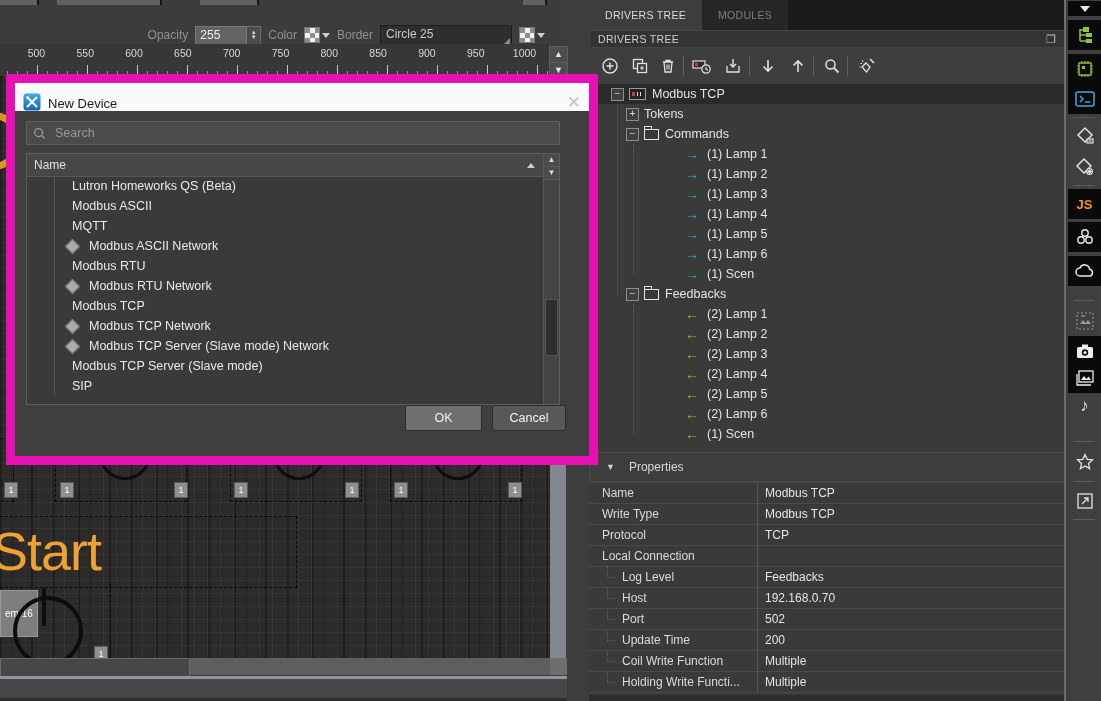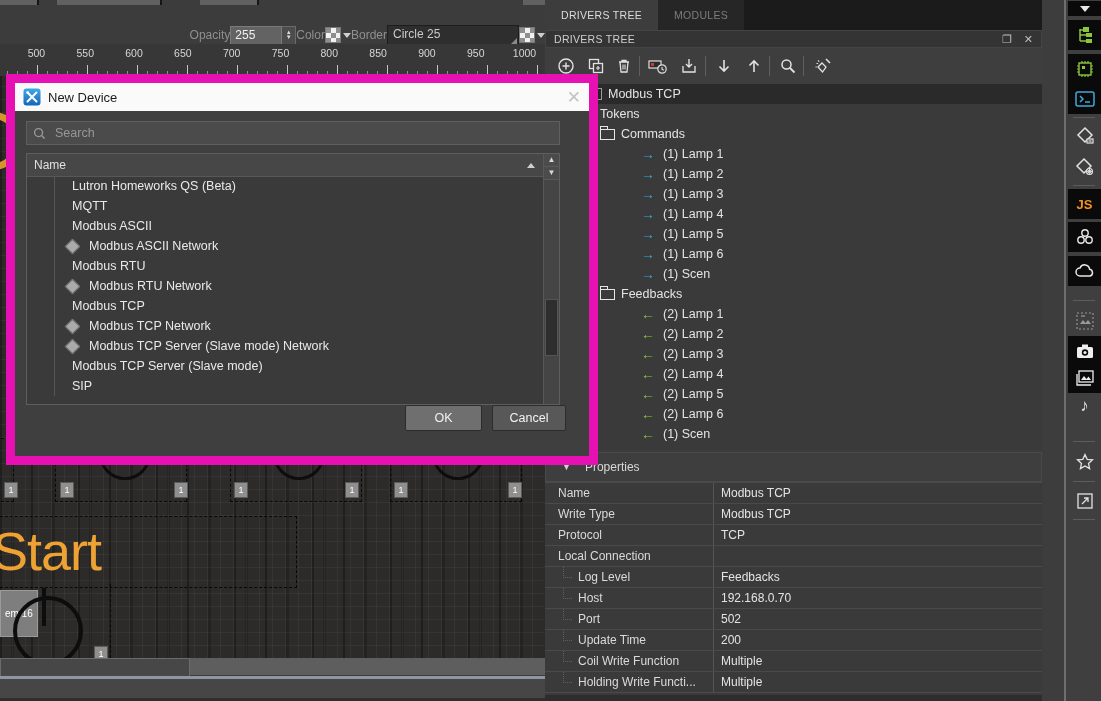--- a/index.html
+++ b/index.html
@@ -4,21 +4,21 @@
 <style>
   html,body{margin:0;padding:0;background:#2a2a2a;}
   #app{position:relative;width:1101px;height:701px;overflow:hidden;
        font-family:"Liberation Sans",sans-serif;background:#3d3d3d;
        -webkit-font-smoothing:antialiased;}
   .abs{position:absolute;}
   
   #left{left:0;top:0;width:567px;height:701px;background:#3c3c3c;}
   .frag{top:0;height:5px;background:#616161;border-right:2px solid #151515;}
   #fmt-toolbar{left:0;top:24px;width:545px;height:22px;display:flex;justify-content:flex-end;
-               align-items:center;padding-right:2px;}
+               align-items:center;gap:7px;padding-right:2px;}
   .tlabel{color:#8f8f8f;font-size:12px;}
   .spinbox{display:flex;align-items:stretch;height:19px;}
   .spinbox input{width:42px;background:#636363;border:1px solid #7a7a7a;color:#f0f0f0;
                  font-size:12px;padding:0 4px;font-family:inherit;}
   .spinner{width:13px;background:#4c4c4c;border:1px solid #6a6a6a;border-left:none;display:flex;
            flex-direction:column;align-items:center;justify-content:center;color:#ddd;font-size:6px;line-height:5px;}
   .swatchwrap{display:flex;align-items:center;gap:2px;}
   .swatch{width:14px;height:14px;border:1px solid #777;
           background:repeating-conic-gradient(#f2f2f2 0 25%,#8e8e8e 0 50%) 0 0/10px 10px;}
   .caret{width:0;height:0;border-left:4px solid transparent;border-right:4px solid transparent;border-top:5px solid #cfcfcf;}
@@ -52,21 +52,21 @@
             padding:17px 4px;white-space:nowrap;}
   #orange-arc{width:44px;height:44px;border:7px solid #d8922e;border-radius:50%;}
   #vscroll-track{left:550px;top:77px;width:16px;height:581px;background:#81868f;}
   #hscroll{left:0;top:658px;width:567px;height:17px;background:#5e5e5e;}
   #hscroll-thumb{left:0;top:0;width:188px;height:17px;background:#474747;border:1px solid #6b6b6b;}
   #hscroll-corner{left:550px;top:0;width:17px;height:17px;background:#6e6e6e;}
   #bottom-divider{left:0;top:676px;width:567px;height:3px;background:#8f96a1;}
   #bottom-strip{left:0;top:679px;width:567px;height:19px;background:#464646;}
   #bottom-edge{left:0;top:698px;width:567px;height:3px;background:#2f2f2e;}
   
-  #rpanel{left:545px;top:0;width:497px;height:701px;background:#3b3b3b;}
+  #rpanel{left:589px;top:0;width:497px;height:701px;background:#3b3b3b;}
   #tabbar{left:0;top:0;width:100%;height:30px;background:#1b1b1b;display:flex;}
   .tab{height:30px;padding:0 16px;display:flex;align-items:center;font-size:10.5px;letter-spacing:.3px;}
   .tab.active{background:#3d3d3d;color:#dcdcdc;}
   .tab.inactive{background:#262626;color:#7d7d7d;}
   #ptitle{left:0;top:30px;width:100%;height:18px;background:#343434;display:flex;align-items:center;
           padding:0 8px;box-sizing:border-box;border:1px solid #444;}
   #ptitle .t{color:#cfcfcf;font-size:10.5px;letter-spacing:.3px;flex:1;}
   .ptbtn{color:#bdbdbd;font-size:11px;margin-left:12px;line-height:1;}
   #dtoolbar{left:0;top:48px;width:100%;height:36px;background:#3e3e3e;}
   .tbtn{top:5px;width:26px;height:26px;display:flex;align-items:center;justify-content:center;}
@@ -110,21 +110,21 @@
   #strip{left:1064px;top:0;width:37px;height:701px;background:#3f3f3f;border-left:2px solid #6e6e6e;box-sizing:border-box;}
   .tile{left:2px;width:33px;height:30px;display:flex;align-items:center;justify-content:center;}
   .tile.dark{background:#0a0a0a;}
   .ssep{left:7px;width:22px;height:1px;background:#5c5c5c;}
   .js-label{color:#f7941e;font-weight:bold;font-size:13px;}
   .glyph{color:#e2e2e2;font-size:17px;line-height:1;}
   .tri-down{width:0;height:0;border-left:5px solid transparent;border-right:5px solid transparent;border-top:6px solid #e8e8e8;}
   
   #dialog{left:6px;top:74px;width:574px;height:373px;border:9px solid #e711b3;background:#3f3f3f;
           box-sizing:content-box;z-index:50;}
-  #dlg-title{height:28px;background:#fafafa;display:flex;align-items:center;padding:0 8px;}
+  #dlg-title{height:28px;background:#fafafa;display:flex;align-items:flex-end;padding:0 8px;}
   #dlg-title .txt{color:#1b1b1b;font-size:13px;margin-left:7px;flex:1;}
   #dlg-close{color:#c4c4c4;font-size:17px;line-height:1;}
   #dlg-body{position:relative;width:574px;height:345px;background:#3f3f3f;}
   #dlg-search{left:11px;top:10px;width:534px;height:24px;background:#4b4b4b;border:1px solid #5f5f5f;
               display:flex;align-items:center;padding:0 6px;box-sizing:border-box;}
   #dlg-search input{flex:1;background:transparent;border:none;outline:none;color:#d8d8d8;font-size:12.5px;
               font-family:inherit;margin-left:7px;}
   #dlg-search input::placeholder{color:#979797;}
   #dlg-list{left:11px;top:42px;width:534px;height:252px;border:1px solid #5e5e5e;background:#3a3a3a;box-sizing:border-box;}
   #dlg-lhead{position:relative;height:22px;background:#474747;border-bottom:1px solid #585858;display:flex;align-items:center;}
@@ -626,26 +626,26 @@
         </div>
         <div id="dlg-rows">
 
             <div class="drow">
               <span class="li-icon device"></span>
               <span>Lutron Homeworks QS (Beta)</span>
             </div>
 
             <div class="drow">
               <span class="li-icon device"></span>
+              <span>Modbus ASCII</span>
+            </div>
+
+            <div class="drow">
+              <span class="li-icon device"></span>
               <span>MQTT</span>
-            </div>
-
-            <div class="drow">
-              <span class="li-icon device"></span>
-              <span>Modbus ASCII</span>
             </div>
 
             <div class="drow">
               <span class="li-icon diamond"></span>
               <span>Modbus ASCII Network</span>
             </div>
 
             <div class="drow">
               <span class="li-icon device"></span>
               <span>Modbus RTU</span>

